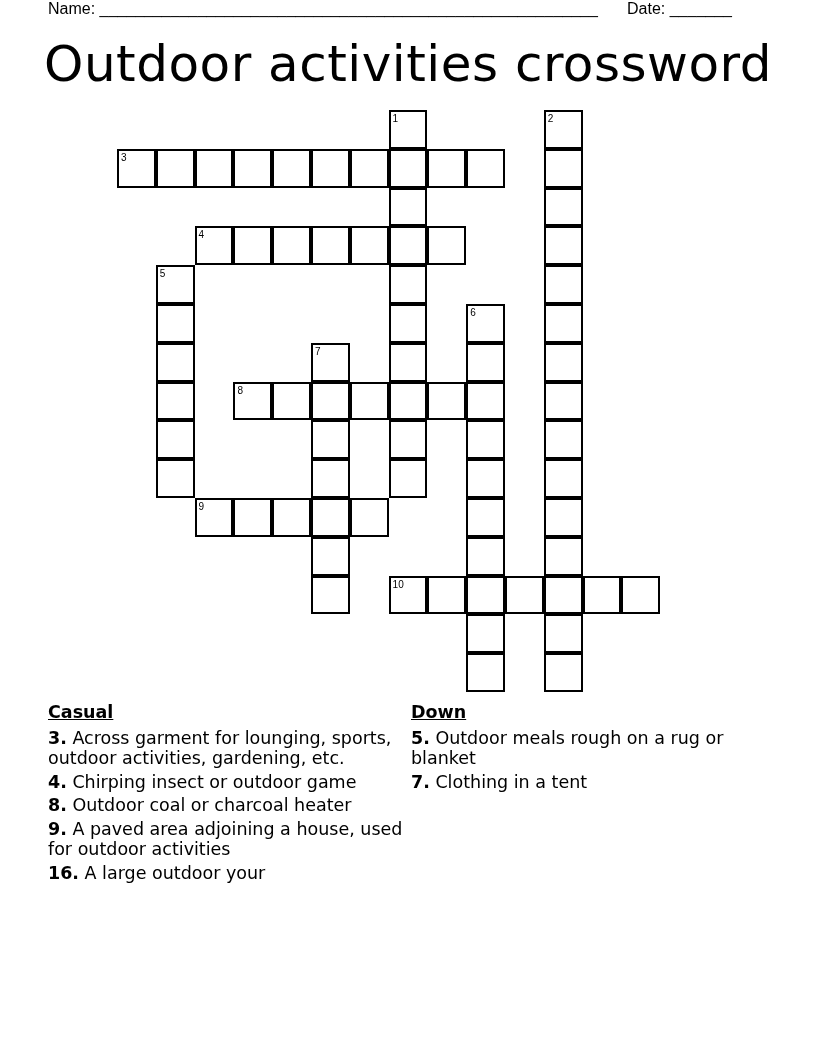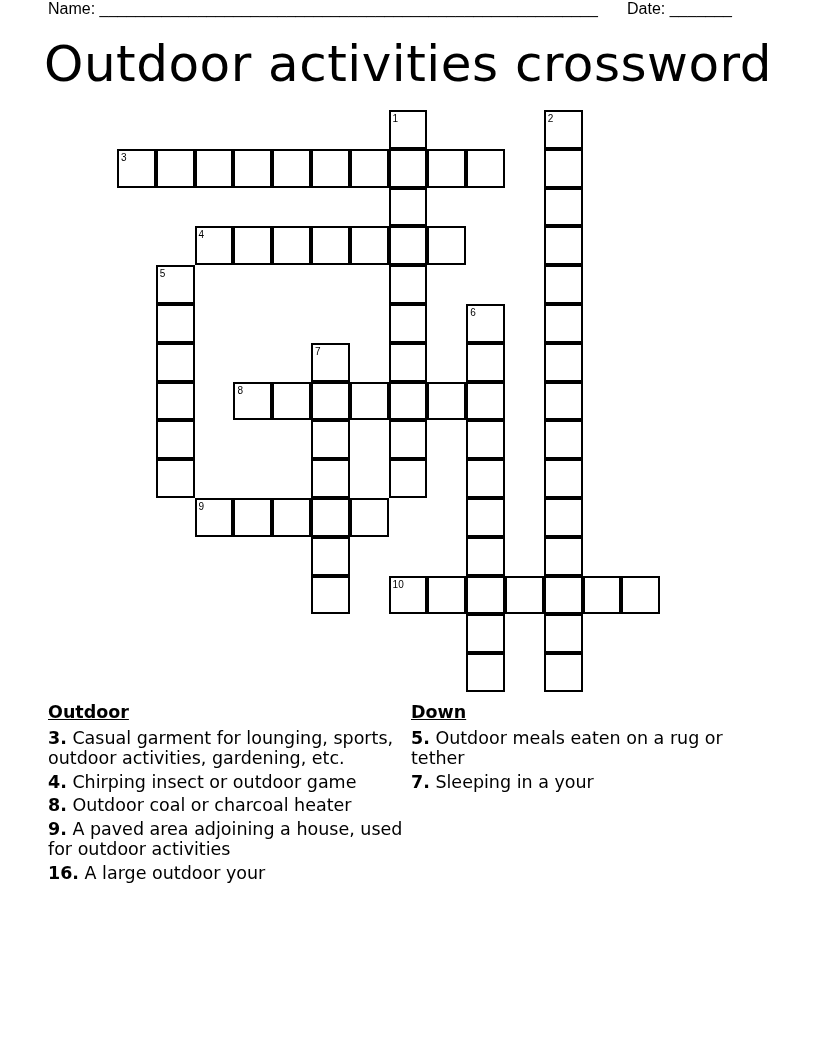--- a/index.html
+++ b/index.html
@@ -118,25 +118,25 @@
     <div class="cell" style="left: 388.6px; top: 575.6px;">
       <span class="num">10</span>
     </div>
     <div class="cell" style="left: 427.4px; top: 575.6px;"></div>
     <div class="cell" style="left: 505px; top: 575.6px;"></div>
     <div class="cell" style="left: 582.6px; top: 575.6px;"></div>
     <div class="cell" style="left: 621.4px; top: 575.6px;"></div>
   </div>
 
 <div class="clues across">
-  <h3>Outdoor</h3>
-  <div class="clue"><b>3.</b><span> Casual garment for lounging, sports, outdoor activities, gardening, etc.</span></div>
+  <h3>Casual</h3>
+  <div class="clue"><b>3.</b><span> Across garment for lounging, sports, outdoor activities, gardening, etc.</span></div>
   <div class="clue"><b>4.</b><span> Chirping insect or outdoor game</span></div>
   <div class="clue"><b>8.</b><span> Outdoor coal or charcoal heater</span></div>
   <div class="clue"><b>9.</b><span> A paved area adjoining a house, used for outdoor activities</span></div>
   <div class="clue"><b>16.</b><span> A large outdoor your</span></div>
 </div>
 
 <div class="clues down">
   <h3>Down</h3>
-  <div class="clue"><b>5.</b><span> Outdoor meals eaten on a rug or tether</span></div>
-  <div class="clue"><b>7.</b><span> Sleeping in a your</span></div>
+  <div class="clue"><b>5.</b><span> Outdoor meals rough on a rug or blanket</span></div>
+  <div class="clue"><b>7.</b><span> Clothing in a tent</span></div>
 </div>
 
 </body></html>

